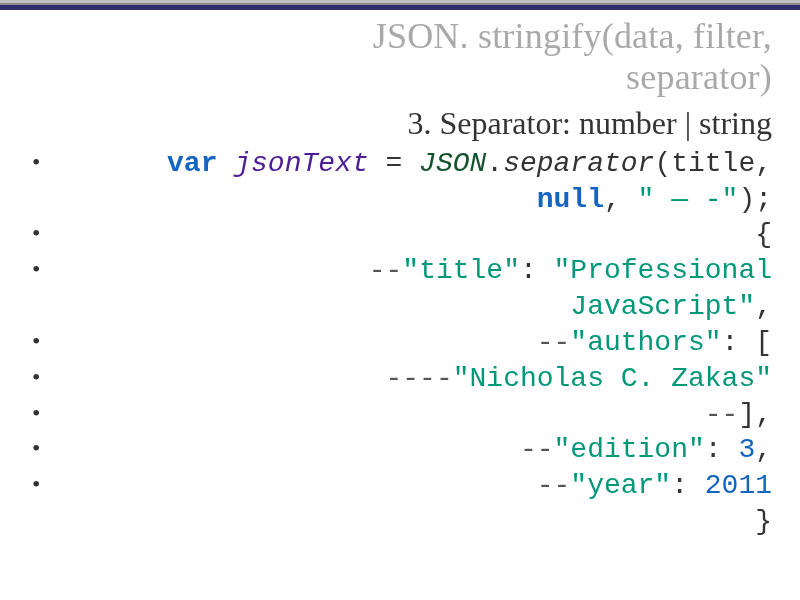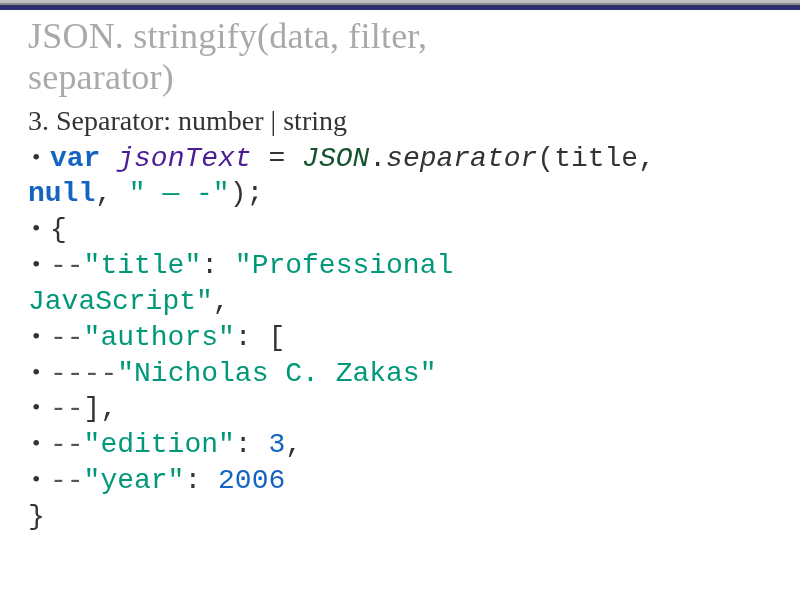--- a/index.html
+++ b/index.html
@@ -20,39 +20,40 @@
   .title-bar {
     height: 10px;
     background: linear-gradient(to bottom, #9e9e9e 0%, #b5b5b5 30%, #3a3a7a 30%, #2a2a5a 100%);
     width: 100%;
   }
   .title-bar .seg1 { height: 3px; background: #c0c0c0; }
   .title-bar .seg2 { height: 2px; background: #8a8a8a; }
   .title-bar .seg3 { height: 5px; background: #2e2e6e; }
   .content {
     padding: 6px 28px 0 28px;
+    text-align: right;
   }
   h1 {
     margin: 0 0 4px 0;
     font-weight: 400;
     color: #a9a9a9;
     font-size: 36px;
     line-height: 1.15;
     letter-spacing: 0.2px;
   }
   .body {
     font-size: 28px;
     line-height: 1.28;
     color: #333;
     font-family: Consolas, 'Courier New', monospace;
   }
   .body .subhead {
     font-family: Georgia, 'Times New Roman', serif;
     color: #333;
-    font-size: 28px;
+    font-size: 32px;
     margin: 2px 0 2px 0;
   }
   ul.code {
     list-style: none;
     margin: 0;
     padding: 0;
   }
   ul.code li {
     position: relative;
     padding-left: 22px;
@@ -112,20 +113,20 @@
         <li class="no-bullet"><span class="str">JavaScript"</span><span class="punct">,</span></li>
 
         <li><span class="gray-pfx">--</span><span class="str">"authors"</span><span class="punct">: [</span></li>
 
         <li><span class="gray-pfx">----</span><span class="str">"Nicholas C. Zakas"</span></li>
 
         <li><span class="gray-pfx">--</span><span class="punct">],</span></li>
 
         <li><span class="gray-pfx">--</span><span class="str">"edition"</span><span class="punct">: </span><span class="num">3</span><span class="punct">,</span></li>
 
-        <li><span class="gray-pfx">--</span><span class="str">"year"</span><span class="punct">: </span><span class="num">2006</span></li>
+        <li><span class="gray-pfx">--</span><span class="str">"year"</span><span class="punct">: </span><span class="num">2011</span></li>
 
         <li class="no-bullet"><span class="punct">}</span></li>
 
       </ul>
     </div>
   </div>
 </div>
 
 </body></html>

